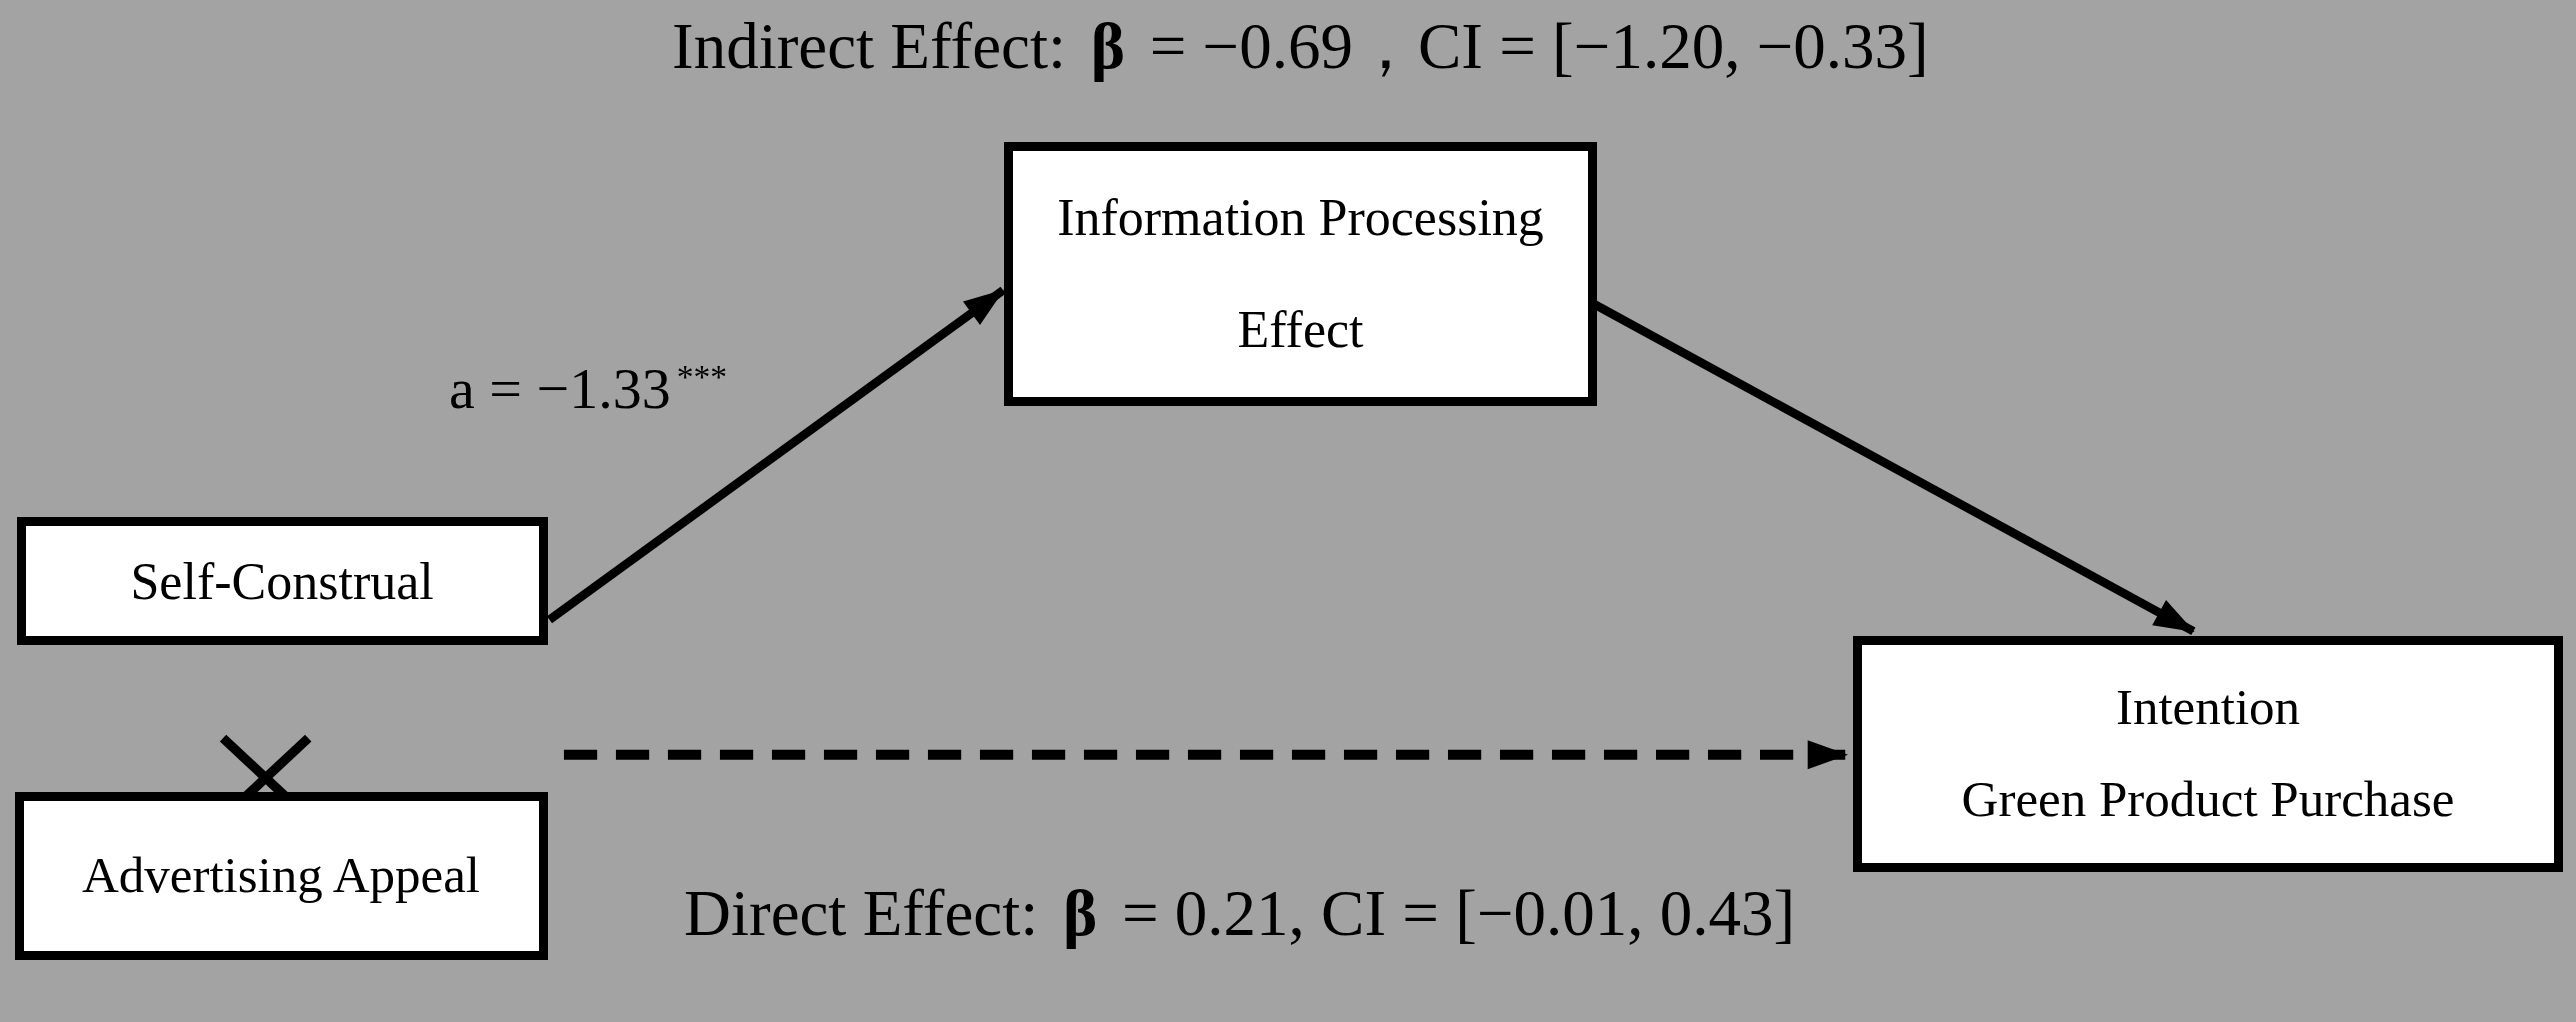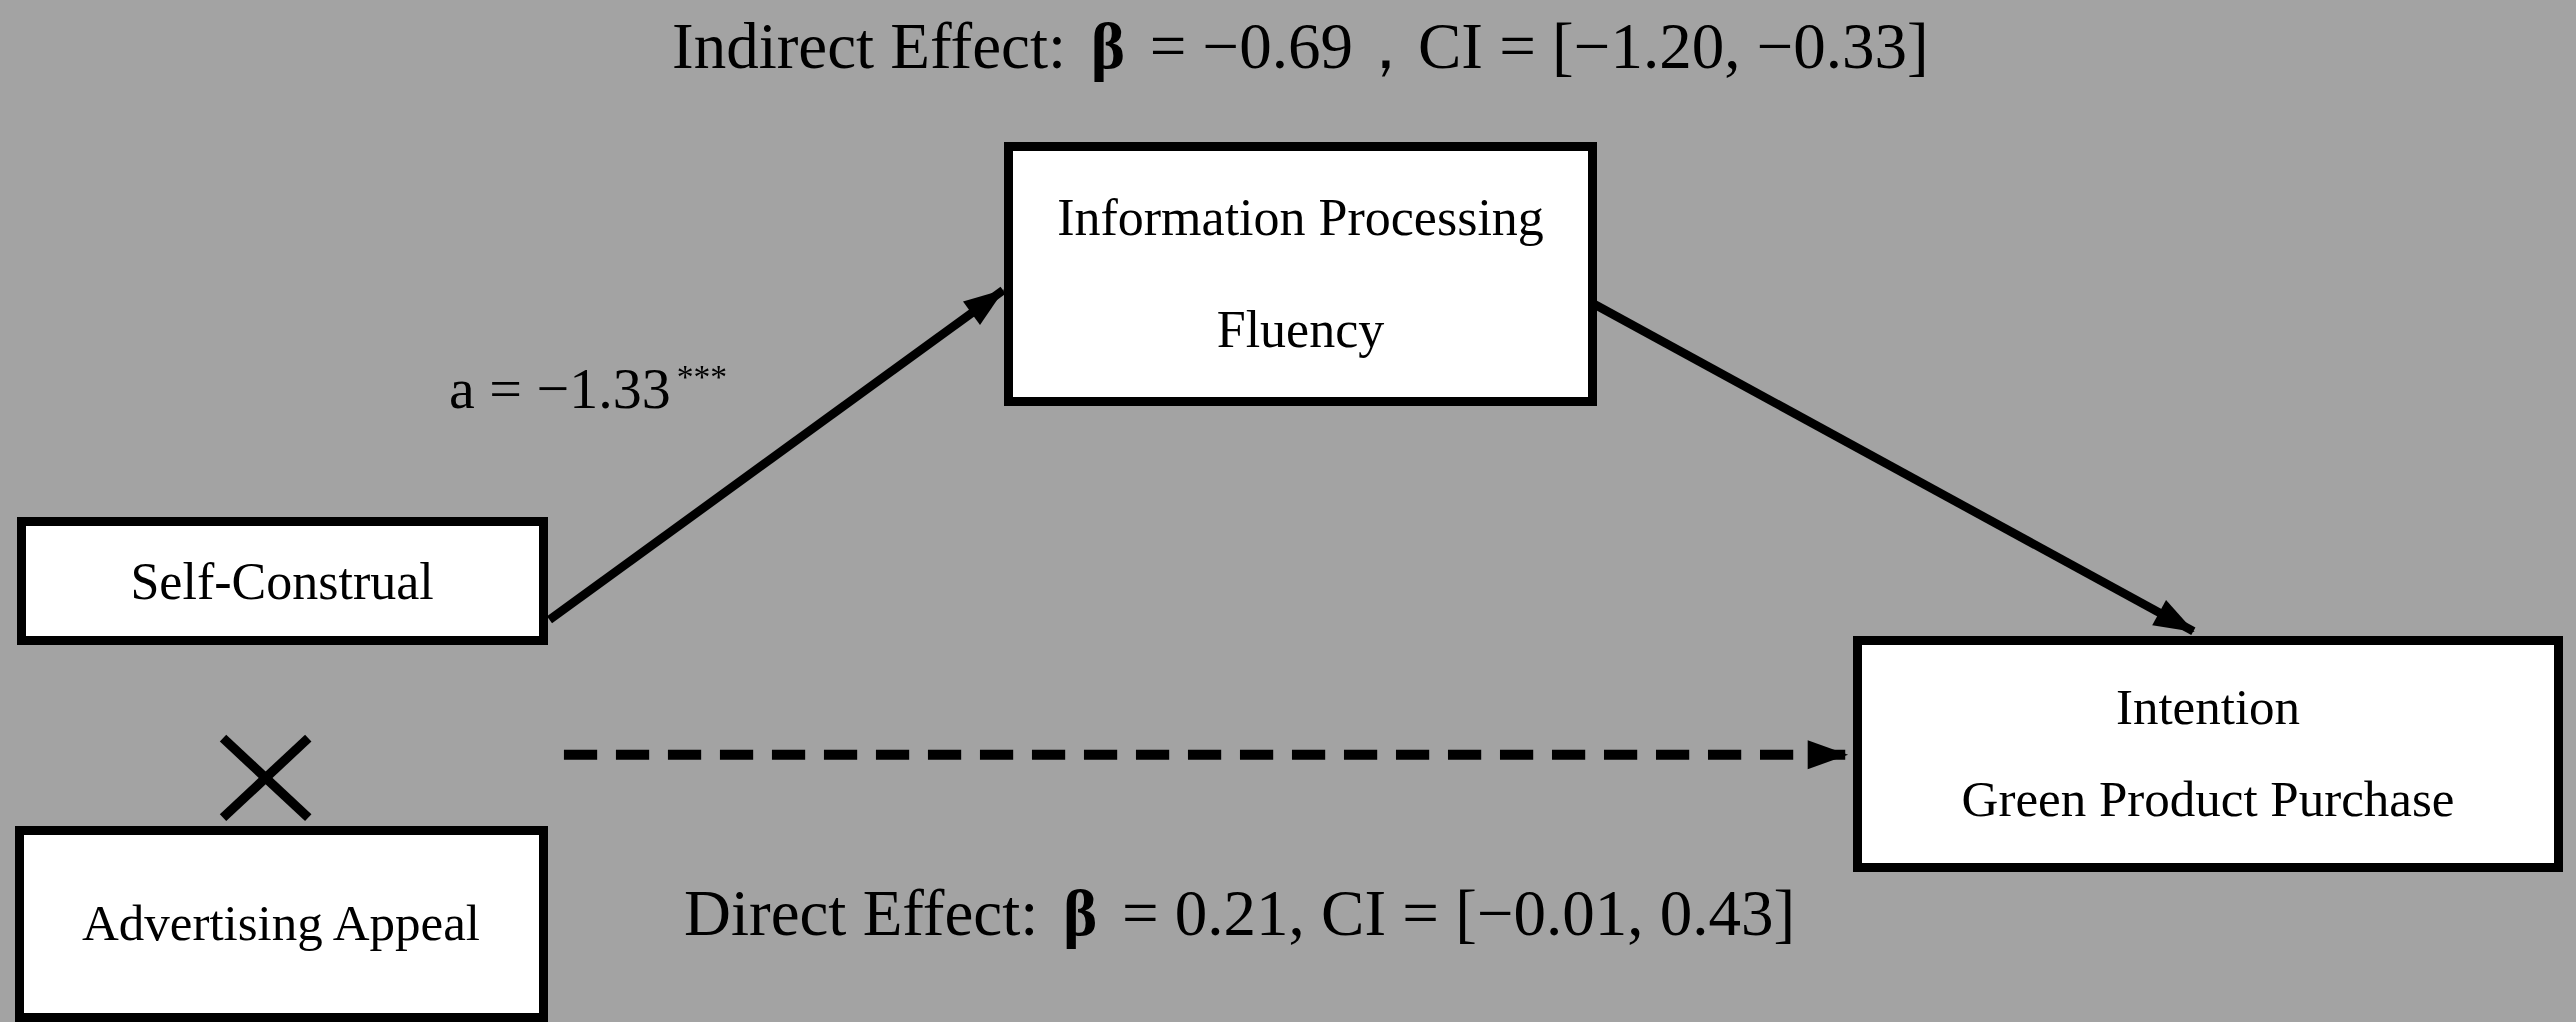--- a/index.html
+++ b/index.html
@@ -21,21 +21,21 @@
     align-items:center;justify-content:center;
     text-align:center;
     box-sizing:border-box;
   }
   .node .lbl{font-size:52px;line-height:1.25;white-space:nowrap;}
   .node-ipf{left:1004px;top:142px;width:593px;height:264px;}
   .node-ipf .lbl{line-height:2.15;}
   .node-gppi{left:1853px;top:636px;width:710px;height:236px;}
   .node-gppi .lbl{font-size:51px;line-height:1.8;}
   .node-self{left:16.6px;top:517px;width:531px;height:128px;}
-  .node-adv{left:14.5px;top:826px;width:533px;height:196px;}
+  .node-adv{left:14.5px;top:792px;width:533px;height:168px;}
   .node-adv .lbl{font-size:51px;}
   .fx-text{
     position:absolute;
     font-size:65px;line-height:1.15;white-space:nowrap;
   }
   .fx-indirect{left:672px;top:8.7px;}
   .fx-direct{left:684px;top:876px;}
   .beta{font-weight:bold;margin:0 0.38em;}
   .path-label{
     position:absolute;
@@ -69,21 +69,21 @@
     </g>
   </svg>
 
   <div class="fx-text fx-indirect">
     <span>Indirect Effect:</span><span class="beta">β</span><span>= −0.69，CI = [−1.20, −0.33]</span>
   </div>
 
   <div class="node node-ipf">
     <div class="lbl">
       <div>Information Processing</div>
-      <div>Fluency</div>
+      <div>Effect</div>
     </div>
   </div>
 
   <div class="node node-self">
     <div class="lbl">Self-Construal</div>
   </div>
 
   <div class="node node-adv">
     <div class="lbl">Advertising Appeal</div>
   </div>

